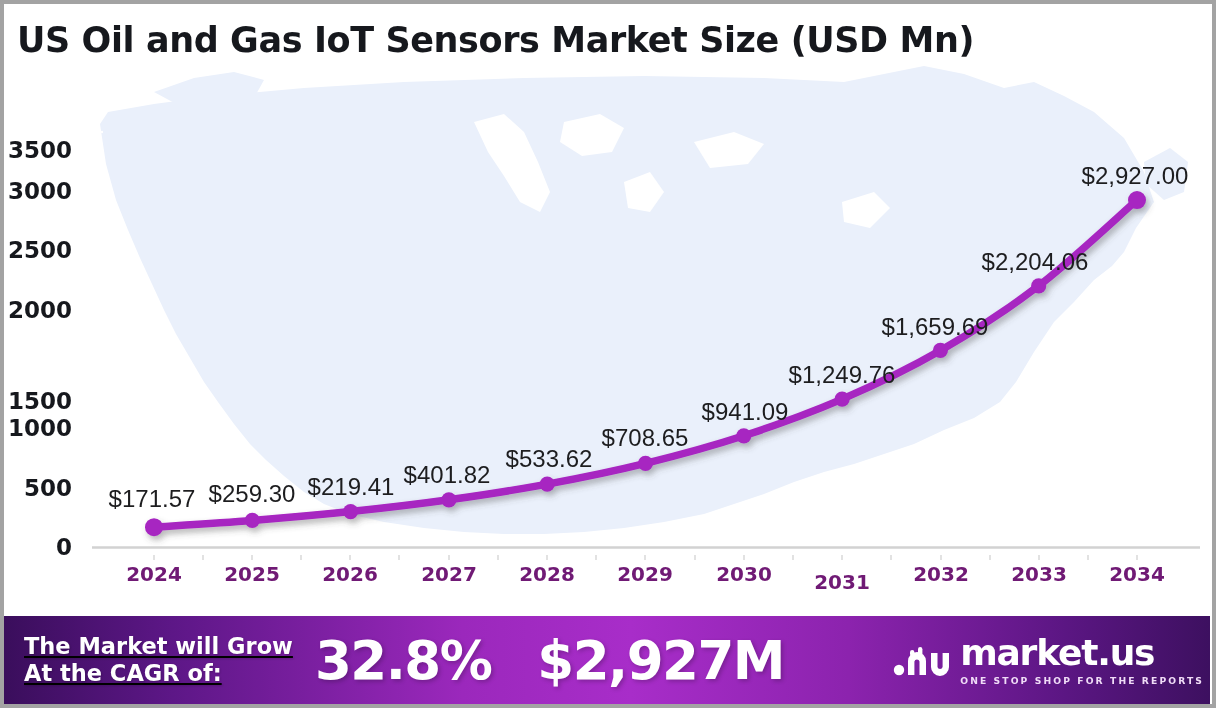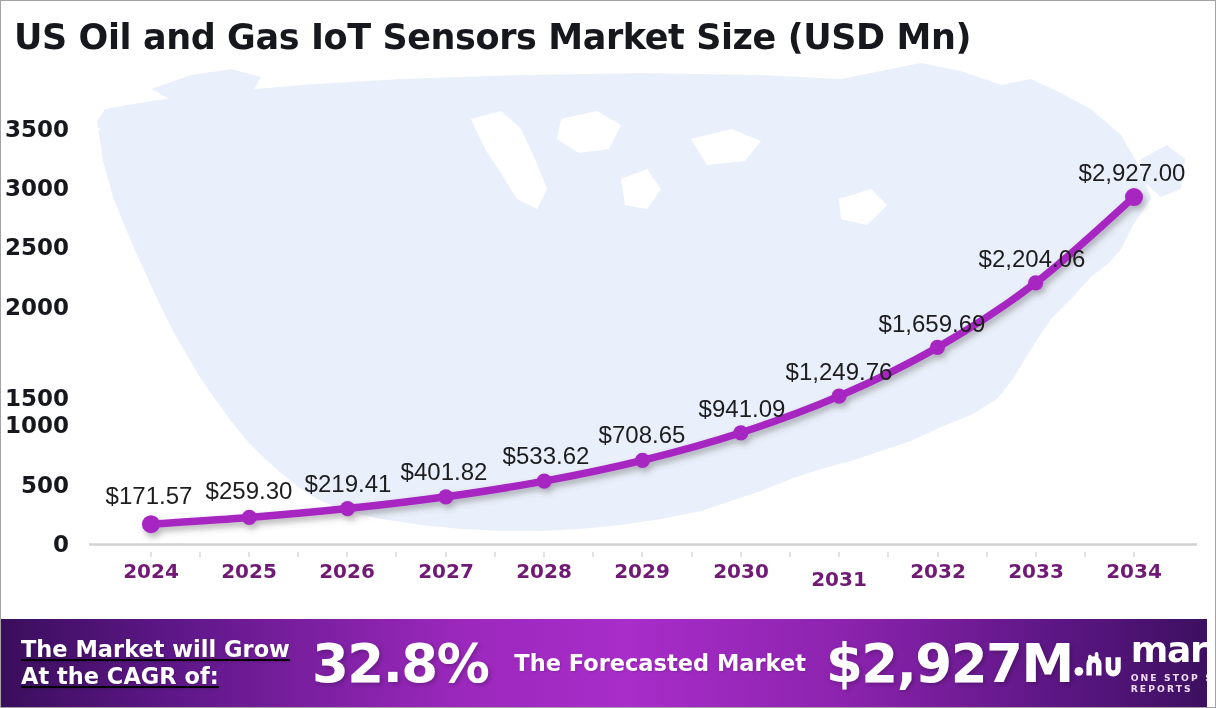--- a/index.html
+++ b/index.html
@@ -8,21 +8,21 @@
   }
   body {
     width: 1216px; height: 708px;
     font-family: "Liberation Sans", sans-serif;
     overflow: hidden;
   }
   #infographic {
     position: relative;
     width: 1216px; height: 708px;
     box-sizing: border-box;
-    border: 1px solid #a3a3a3;
+    border: 4px solid #a3a3a3;
     background: #ffffff;
     overflow: hidden;
   }
 
   
   #map-bg {
     position: absolute;
     left: 0; top: 48px;
     width: 1206px; height: 565px;
     z-index: 0;
@@ -238,21 +238,21 @@
             <circle cx="641.50" cy="459.37" r="7.6" fill="#a726c1"></circle>
             <circle cx="739.80" cy="431.78" r="7.6" fill="#a726c1"></circle>
             <circle cx="838.10" cy="395.14" r="7.6" fill="#a726c1"></circle>
             <circle cx="936.40" cy="346.47" r="7.6" fill="#a726c1"></circle>
             <circle cx="1034.70" cy="281.85" r="7.6" fill="#a726c1"></circle>
             <circle cx="1133.00" cy="196.02" r="9" fill="#a726c1"></circle>
           </g>
       </g>
     </svg>
 
-    <div class="ylabel" style="left:0px; top:128px;">3500</div>
+    <div class="ylabel" style="left:0px; top:146px;">3500</div>
     <div class="ylabel" style="left:0px; top:187px;">3000</div>
     <div class="ylabel" style="left:0px; top:246px;">2500</div>
     <div class="ylabel" style="left:0px; top:306px;">2000</div>
     <div class="ylabel" style="left:0px; top:365px;margin-top:32px;">1500</div>
     <div class="ylabel" style="left:0px; top:424px;">1000</div>
     <div class="ylabel" style="left:0px; top:484px;">500</div>
     <div class="ylabel" style="left:0px; top:543px;">0</div>
 
     <div class="xlabel" style="left:150px;">2024</div>
     <div class="xlabel" style="left:248px;">2025</div>
@@ -282,21 +282,20 @@
   <div id="footer">
 
     <div style="margin-left:20px;text-decoration:underline;">
       <div class="f-caption">The Market will Grow</div>
       <div class="f-caption">At the CAGR of:</div>
     </div>
 
     <div class="f-big" style="margin-left:22px;">32.8%</div>
 
     <div style="margin-left:26px;">
-      <div class="f-caption">The Forecasted Market</div>
     </div>
 
     <div class="f-big" style="margin-left:20px;">$2,927M</div>
 
     <div id="logo-wrap">
       <svg width="62" height="46" viewBox="0 0 62 46" aria-hidden="true">
         <g fill="#ffffff">
           <circle cx="7" cy="33" r="5.2"></circle>
           <path d="M16,38 L16,24 A9,9 0 0 1 34,24 L34,38 L27.5,38 L27.5,24.5
                    A2.6,2.6 0 0 0 22.4,24.5 L22.4,38 Z"></path>

